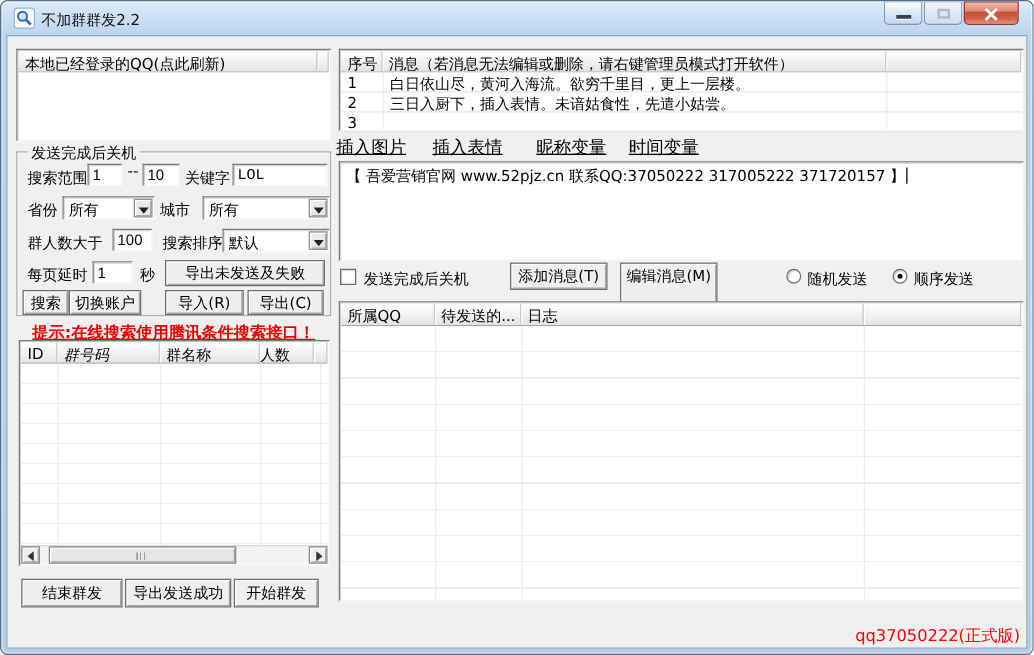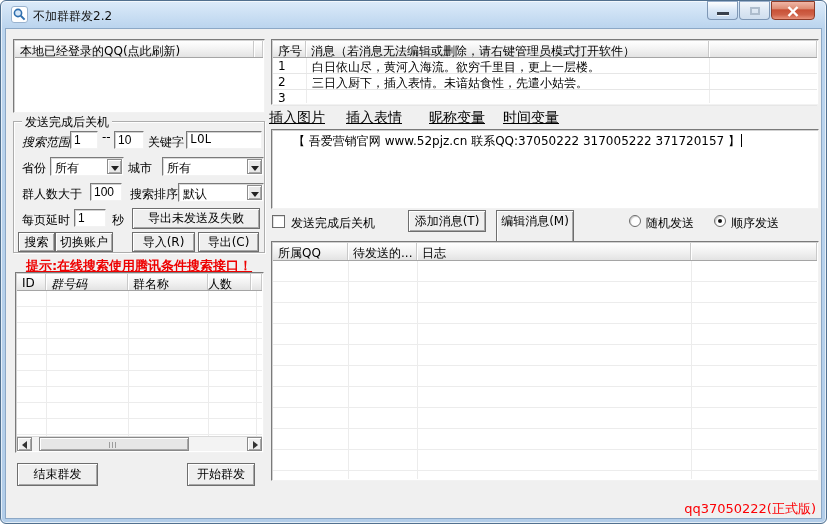--- a/index.html
+++ b/index.html
@@ -81,21 +81,21 @@
 
   
   .hint { position:absolute; left:12px; top:256px; width:252px; text-align:center;
     color:#ee0000; font-size:13px; font-weight:bold; white-space:nowrap;text-decoration:underline; }
   .link { position:absolute; top:108px; font-size:14px; color:#000; text-decoration:underline; cursor:pointer; white-space:nowrap; }
   .checkbox { position:absolute; width:13px; height:13px; background:#fff; border:1px solid #6b6b6b; box-shadow: inset 1px 1px 0 rgba(0,0,0,.12); }
   .radio { position:absolute; width:12px; height:12px; background:#fff; border:1px solid #6b6b6b; border-radius:50%; box-shadow: inset 1px 1px 1px rgba(0,0,0,.2); }
   .radio.sel::after { content:""; position:absolute; left:3px; top:3px; width:4px; height:4px; border-radius:50%; background:#111; }
   .opt-label { position:absolute; font-size:12px; white-space:nowrap; cursor:default;text-align:center; }
   .reg { position:absolute; left:560px; top:499px; width:255px; text-align:right; color:#fb0005; font-size:13px; }
-  .editor { position:absolute; left:270px; top:128px; width:548px; height:80px; padding:3px 21px; font-size:12px; line-height:16px; cursor:text; }
+  .editor { position:absolute; left:270px; top:128px; width:548px; height:80px; padding:3px 5px; font-size:12px; line-height:16px; cursor:text; }
   .caret { display:inline-block; width:1px; height:13px; background:#000; vertical-align:-2px; margin-left:1px; }
 </style>
 </head>
 <body>
 
 <div class="window">
 
   <div class="app-icon">
     <svg width="15" height="15" viewBox="0 0 15 15">
       <circle cx="6" cy="6" r="3.6" fill="#d6e7f8" stroke="#2f6fae" stroke-width="1.6"></circle>
@@ -124,21 +124,21 @@
     <div class="lv-header">
       <div class="hcell" style="left:0; width:239px;">本地已经登录的QQ(点此刷新)</div>
       <div class="hcell" style="left:240px; right:0;"></div>
     </div>
     <div class="lv-body" style="top:18px;"></div>
   </div>
 
   <div class="groupbox" style="left:12px; top:120px; width:252px; height:132px;">
     <span class="gb-legend">发送完成后关机</span>
 
-    <span class="lbl" style="left:8px; top:12px;font-style:italic;">搜索范围</span>
+    <span class="lbl" style="left:8px; top:12px;">搜索范围</span>
     <input class="field sunken" style="left: 56px; top: 9px; width: 28px; height: 18px;" value="1">
     <span class="lbl" style="left:88px; top:8px;">--</span>
     <input class="field sunken" style="left: 100px; top: 9px; width: 30px; height: 18px;" value="10">
     <span class="lbl" style="left:134px; top:12px;">关键字</span>
     <input class="field sunken" style="left: 172px; top: 9px; width: 76px; height: 18px; font-family: Liberation Mono, monospace;" value="LOL">
 
     <span class="lbl" style="left:8px; top:38px;">省份</span>
     <div class="combo" style="left:36px; top:35px; width:74px; height:19px;">
       <span class="val">所有</span>
       <span class="drop"></span>
@@ -187,20 +187,21 @@
     <div class="hscroll">
       <div class="sb-btn sb-left arr-l"></div>
       <div class="sb-thumb">
           <div class="sb-grip"></div>
         </div>
       <div class="sb-btn sb-right arr-r"></div>
     </div>
   </div>
 
   <div class="btn" style="left:16px; top:462px; width:81px; height:23px; line-height:21px;">结束群发</div>
+  <div class="btn" style="left:99px; top:462px; width:85px; height:23px; line-height:21px;">导出发送成功</div>
   <div class="btn" style="left:186px; top:462px; width:68px; height:23px; line-height:21px;">开始群发</div>
 
   <div class="lv sunken" style="left:270px; top:38px; width:548px; height:66px;">
     <div class="lv-header">
       <div class="hcell" style="left:0; width:33px;">序号</div>
       <div class="hcell" style="left:33px; width:403px;">消息（若消息无法编辑或删除，请右键管理员模式打开软件）</div>
       <div class="hcell" style="left:436px; right:0;"></div>
     </div>
     <div class="lv-body" style="top:18px;">
       <div class="vline" style="left:33px;"></div>

